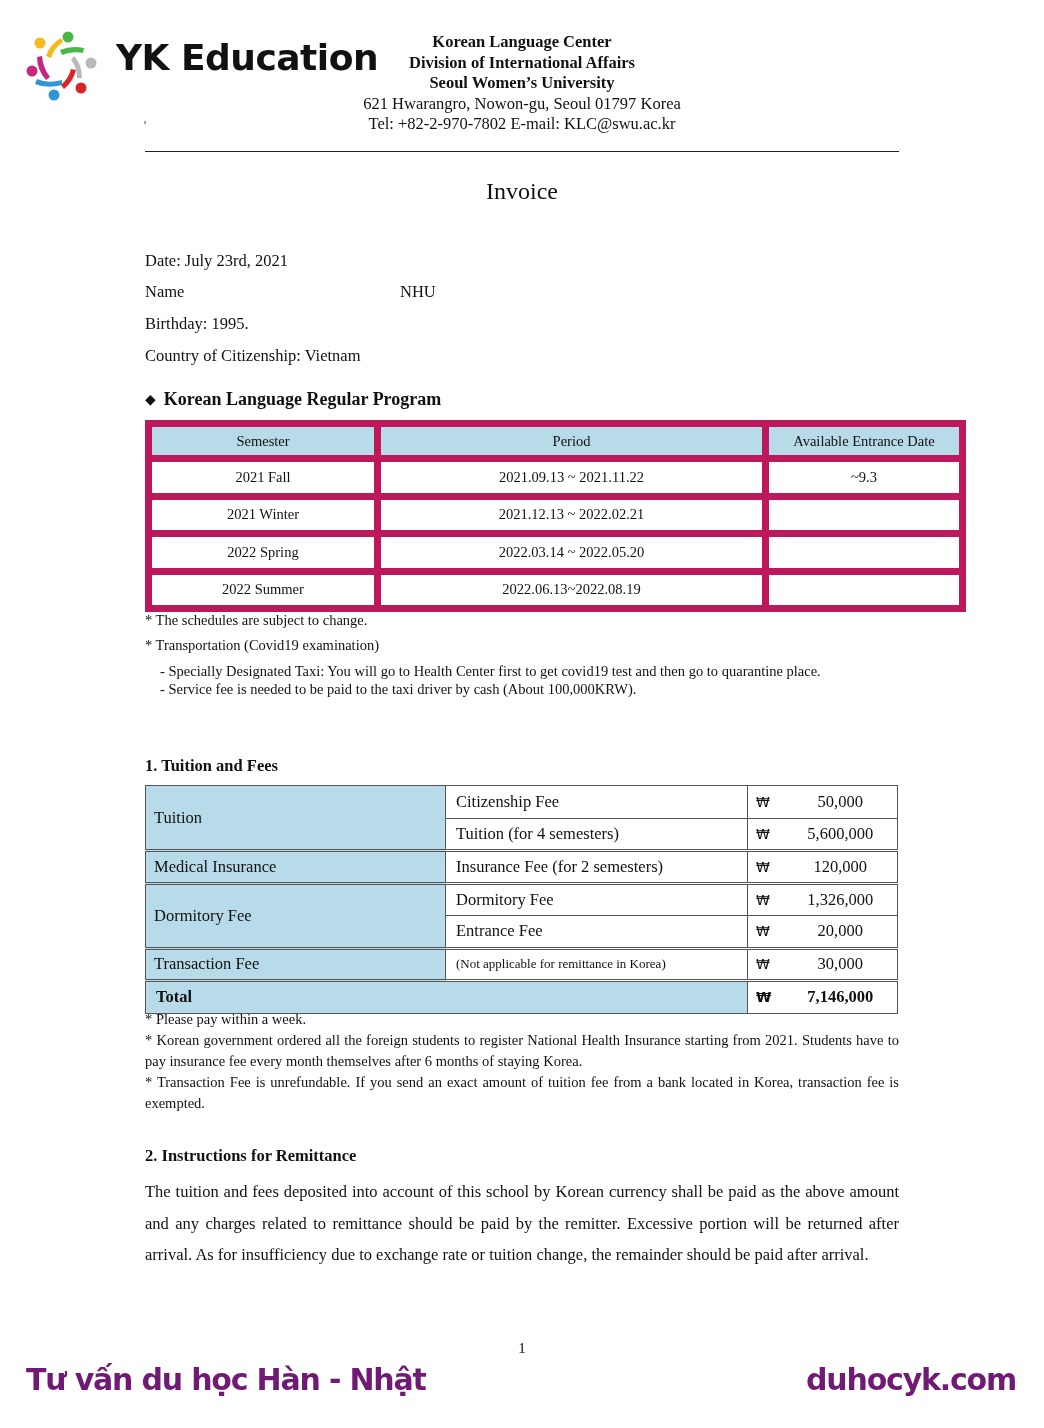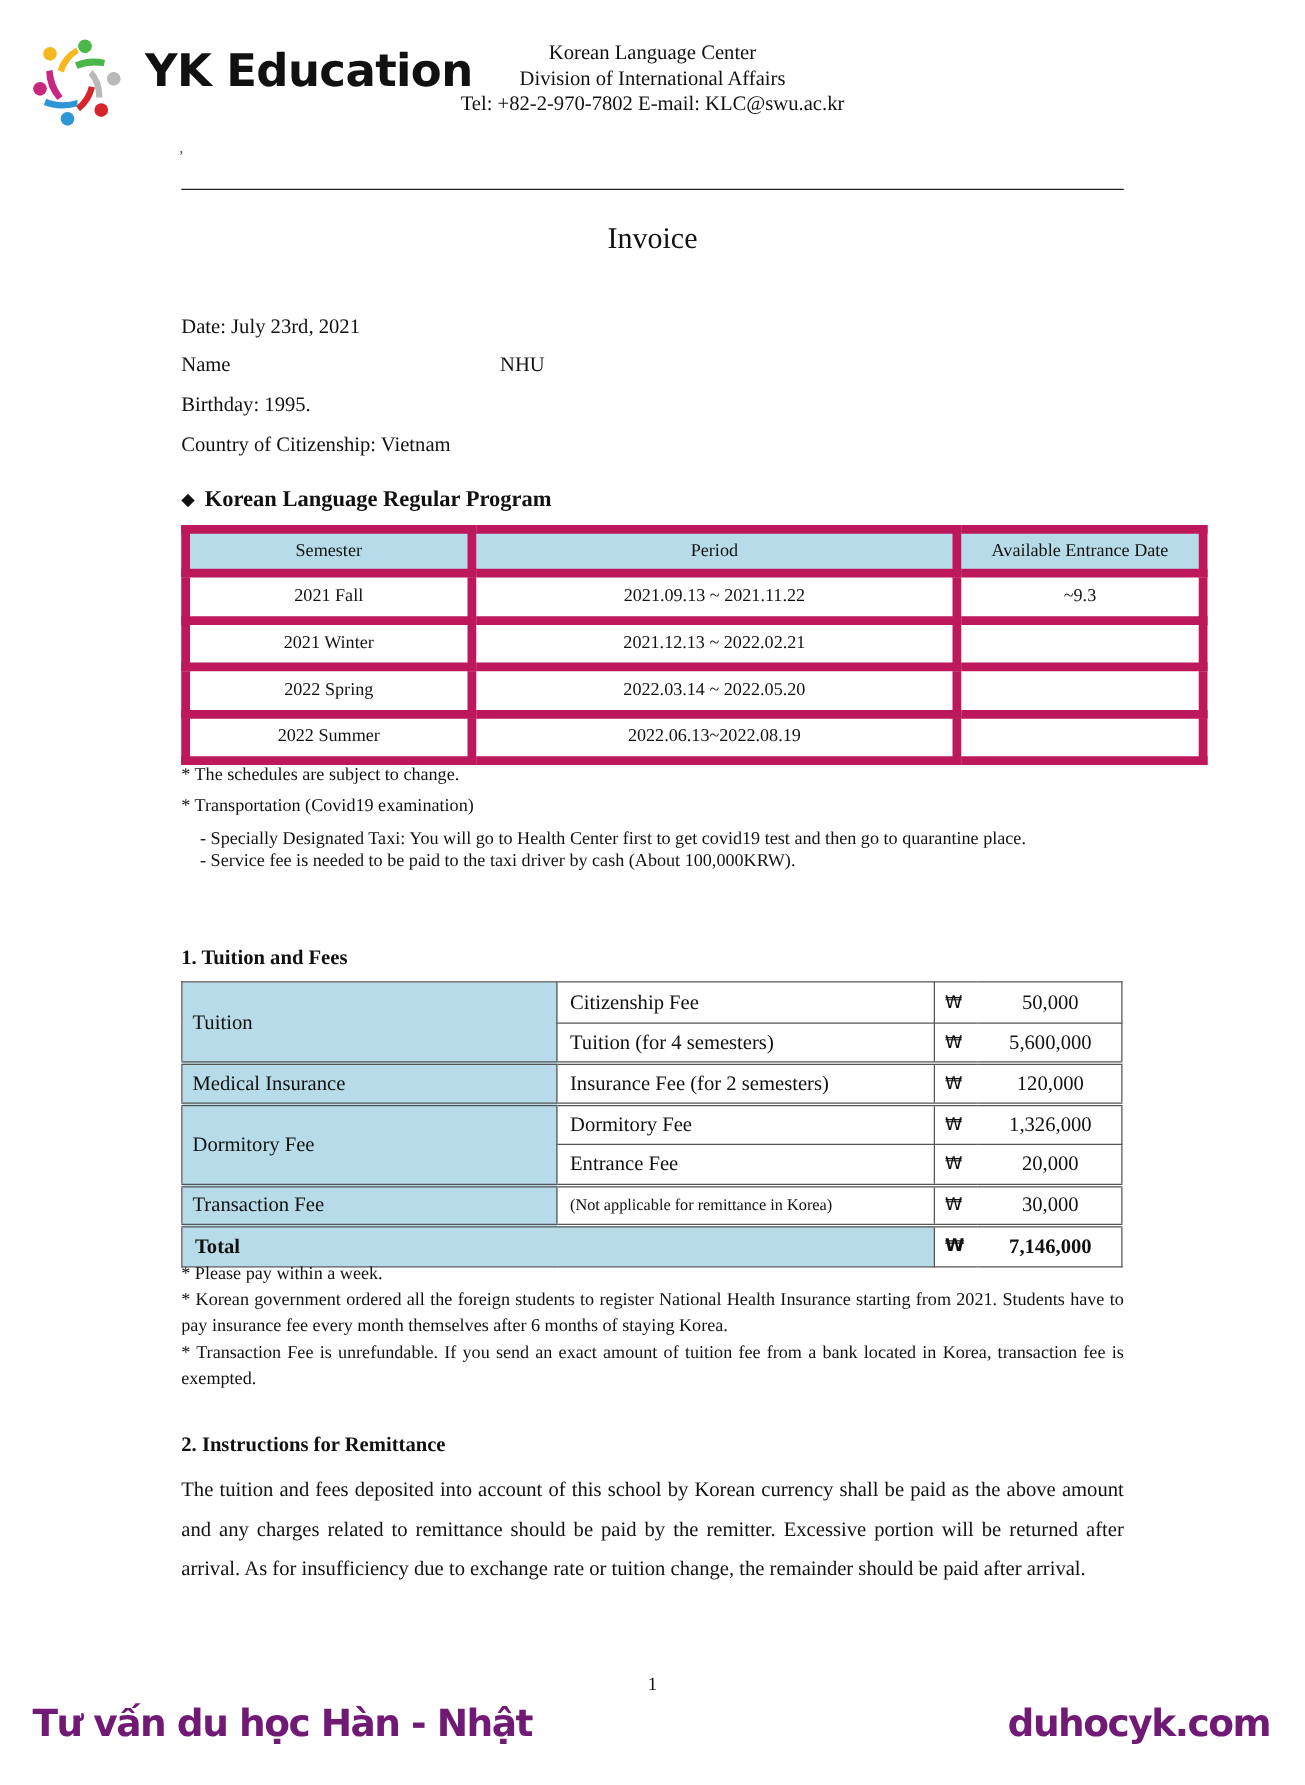--- a/index.html
+++ b/index.html
@@ -7,21 +7,21 @@
   body { position: relative; font-family: "Liberation Serif", "DejaVu Serif", serif; color: #111; overflow: hidden; }
 
   .abs { position: absolute; }
 
   
   #logo { left: 24px; top: 26px; width: 76px; height: 76px; }
   #brand { left: 116px; top: 40px; font-family: "DejaVu Sans", sans-serif; font-weight: bold; font-size: 36px; letter-spacing: -0.5px; color: #111; line-height: 1; }
 
   
   #org { left: 340px; top: 32px; width: 364px; text-align: center; font-size: 16.5px; line-height: 20.5px; }
-  #org .b { font-weight: normal; text-align: center; }
+  #org .b { font-weight: bold; text-align: center; }
   #tick { left: 143px; top: 118px; font-size: 12px; color: #444; }
 
   #hr { left: 145px; top: 151px; width: 754px; height: 0; border-top: 1.3px solid #222; }
 
   #title { left: 0; width: 1044px; top: 178px; text-align: center; font-size: 24px; }
 
   .info { left: 145px; font-size: 16.5px; }
   #date { top: 251px; }
   #name-label { top: 282px; }
   #name-val { left: 400px; top: 282px; font-size: 16.5px; }
@@ -89,20 +89,22 @@
   <circle cx="30" cy="69" r="5.5" fill="#2f96d6"></circle>
   <path d="M13 53 Q24 58 38 54 L38 59 Q23 63 11 58 Z" fill="#2f96d6"></path>
   <circle cx="8" cy="45" r="5.5" fill="#c7287f"></circle>
   <path d="M18 30 Q19 42 26 51 L22 54 Q13 44 13 31 Z" fill="#c7287f"></path>
 </svg>
 <div id="brand" class="abs">YK Education</div>
 
 <div id="org" class="abs">
   <div class="b">Korean Language Center</div>
   <div class="b">Division of International Affairs</div>
+  <div class="b">Seoul Women’s University</div>
+  <div>621 Hwarangro, Nowon-gu, Seoul 01797 Korea</div>
   <div>Tel: +82-2-970-7802 E-mail: KLC@swu.ac.kr</div>
 </div>
 <div id="tick" class="abs">’</div>
 <div id="hr" class="abs"></div>
 
 <div id="title" class="abs">Invoice</div>
 
 <div id="date" class="abs info">Date: July 23rd, 2021</div>
 <div id="name-label" class="abs info">Name</div>
 <div id="name-val" class="abs">NHU</div>

